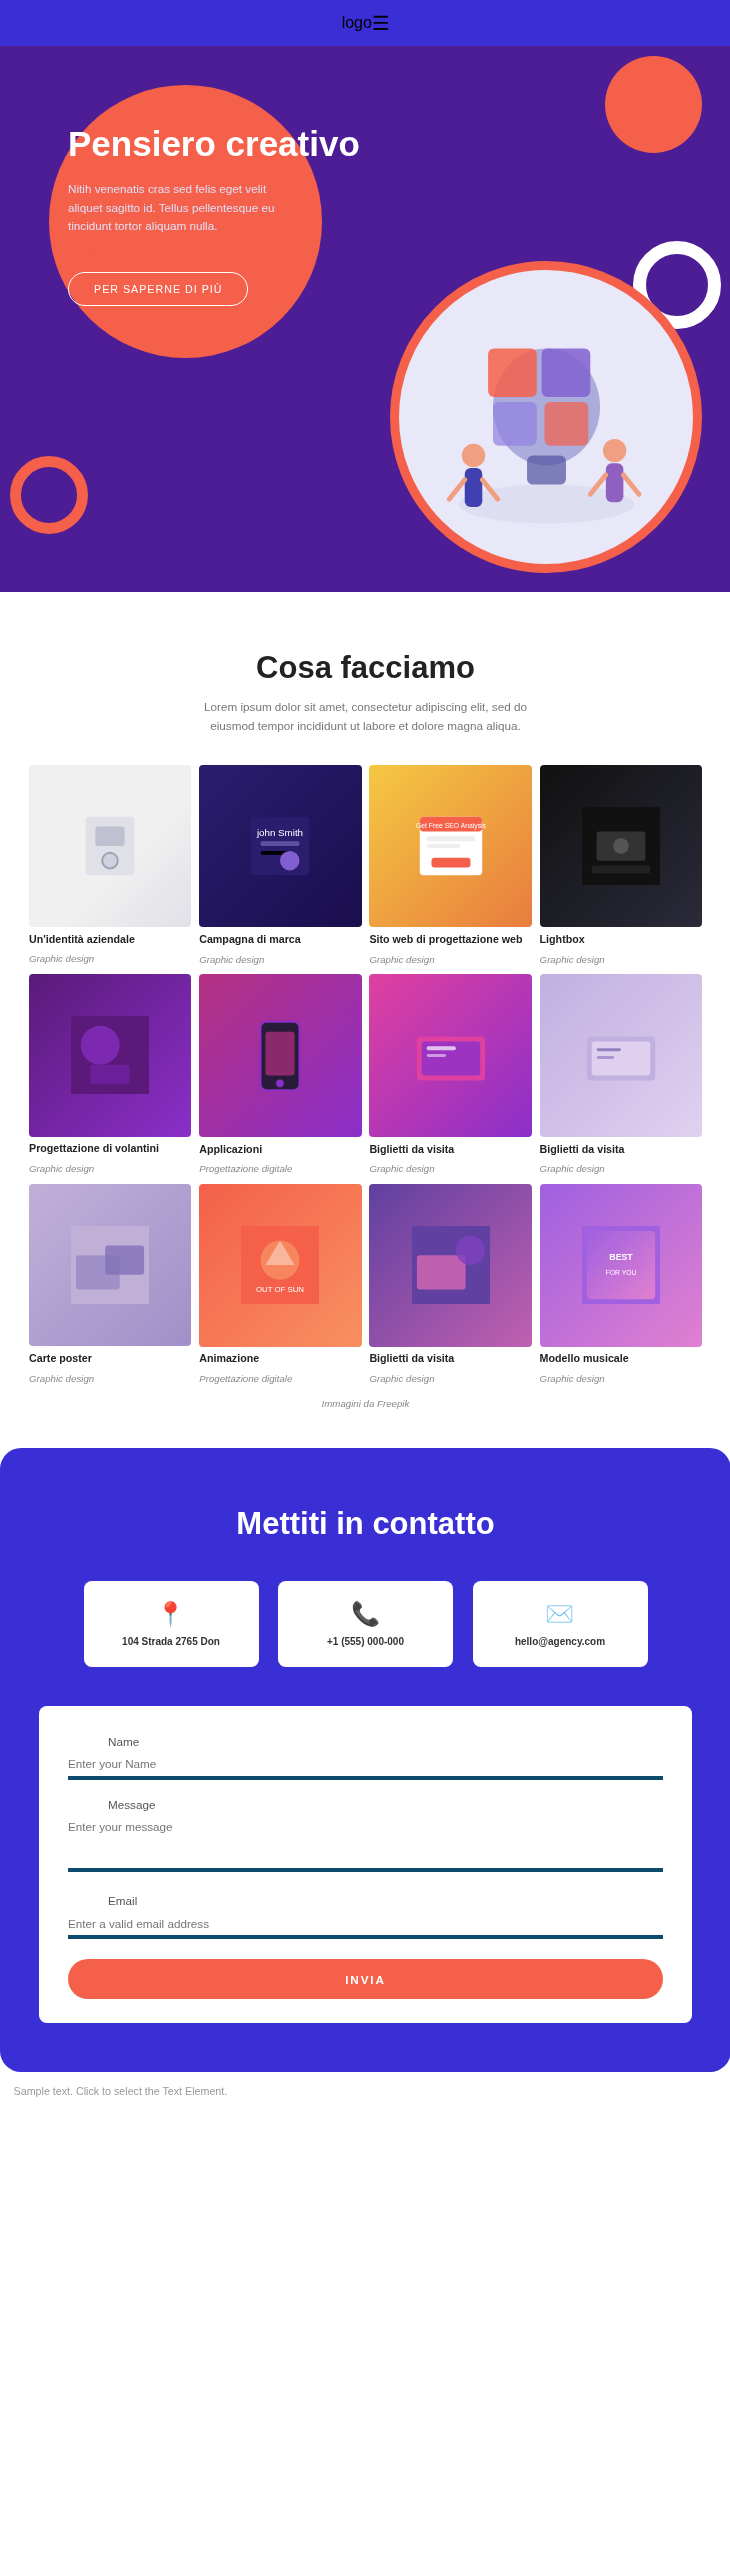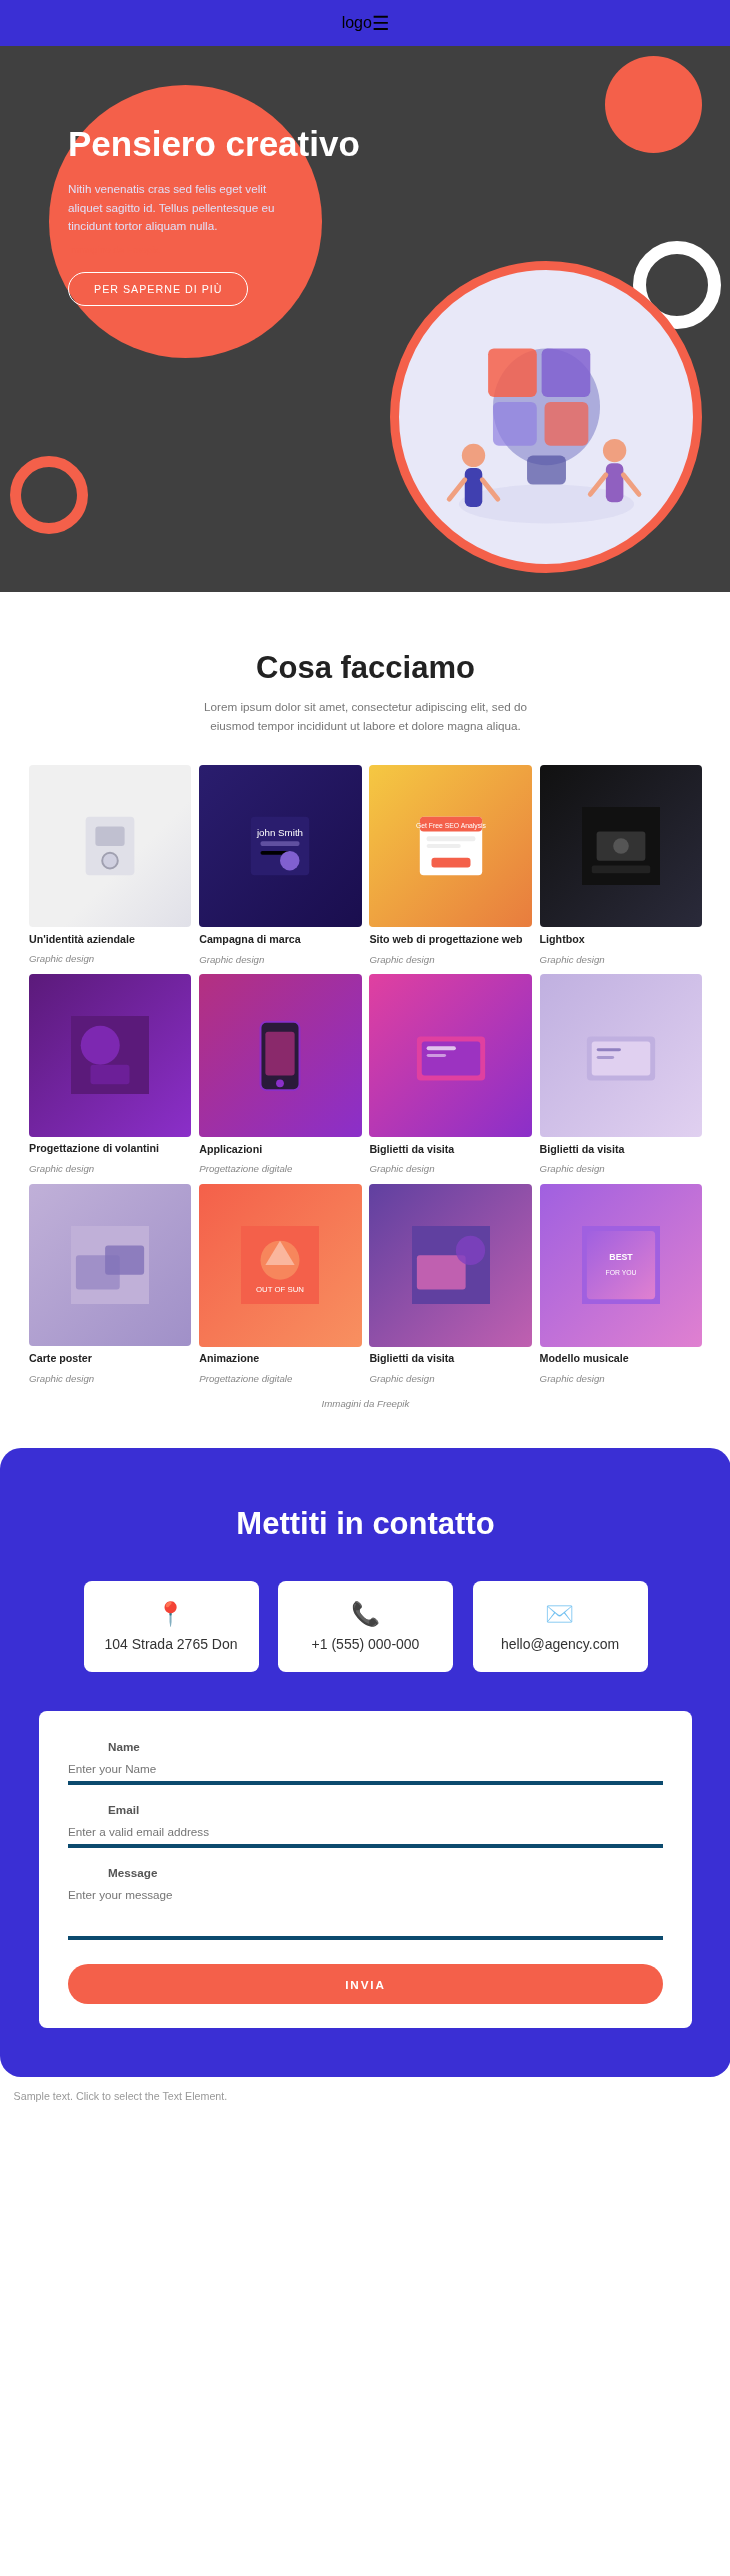--- a/index.html
+++ b/index.html
@@ -9,21 +9,21 @@
     nav {
       background: #3a2fd4;
       display: flex;
       justify-content: center;
       align-items: center;
       padding: 11.7px 23.4px;
     }
 
     
     .hero {
-      background: #404040;
+      background: #4c1d95;
       min-height: 546px;
       position: relative;
       overflow: hidden;
       padding-bottom: 58px;
     }
     .hero-circle-top-right {
       position: absolute;
       top: 9.7px; right: 29px;
       width: 97px; height: 97px;
       background: #f4604a;
@@ -209,40 +209,40 @@
       border-radius: 7.8px;
       padding: 19.5px 15.6px;
       width: 175px;
       text-align: center;
     }
     .contact-card-icon {
       font-size: 23.4px;
       margin-bottom: 7.8px;
     }
     .contact-card p {
-      font-size: 14px;
+      font-size: 10px;
       color: #333;
-      font-weight: 400;
+      font-weight: 700;
     }
     .icon-orange { color: #f4604a; }
 
     
     .contact-form {
       background: #fff;
       border-radius: 7.8px;
       padding: 29px 29px 23.4px;
       text-align: left;
     }
     .form-group { margin-bottom: 17.5px; }
     .form-group label {
       display: block;
       font-size: 11.7px;
       color: #555;
       margin-bottom: 3.9px;
-      font-weight: 700;
+      font-weight: 400;
       padding-left: 40px;
     }
     .form-group input,
     .form-group textarea {
       width: 100%;
       border: none;
       border-bottom: 4px solid #0c4a6e;
       outline: none;
       font-size: 11.7px;
       color: #999;
@@ -509,26 +509,26 @@
       <p>hello@agency.com</p>
     </div>
   </div>
 
   <div class="contact-form">
     <div class="form-group">
       <label>Name</label>
       <input type="text" placeholder="Enter your Name" style="">
     </div>
     <div class="form-group">
+      <label>Message</label>
+      <textarea placeholder="Enter your message" style=""></textarea>
+    </div>
+    <div class="form-group">
       <label>Email</label>
       <input type="email" placeholder="Enter a valid email address" style="">
-    </div>
-    <div class="form-group">
-      <label>Message</label>
-      <textarea placeholder="Enter your message" style=""></textarea>
     </div>
     <button class="submit-btn">INVIA</button>
   </div>
 </section>
 
 <div class="footer-note">
   <span>Sample text. Click to select the Text Element.</span>
 </div>
 
 

